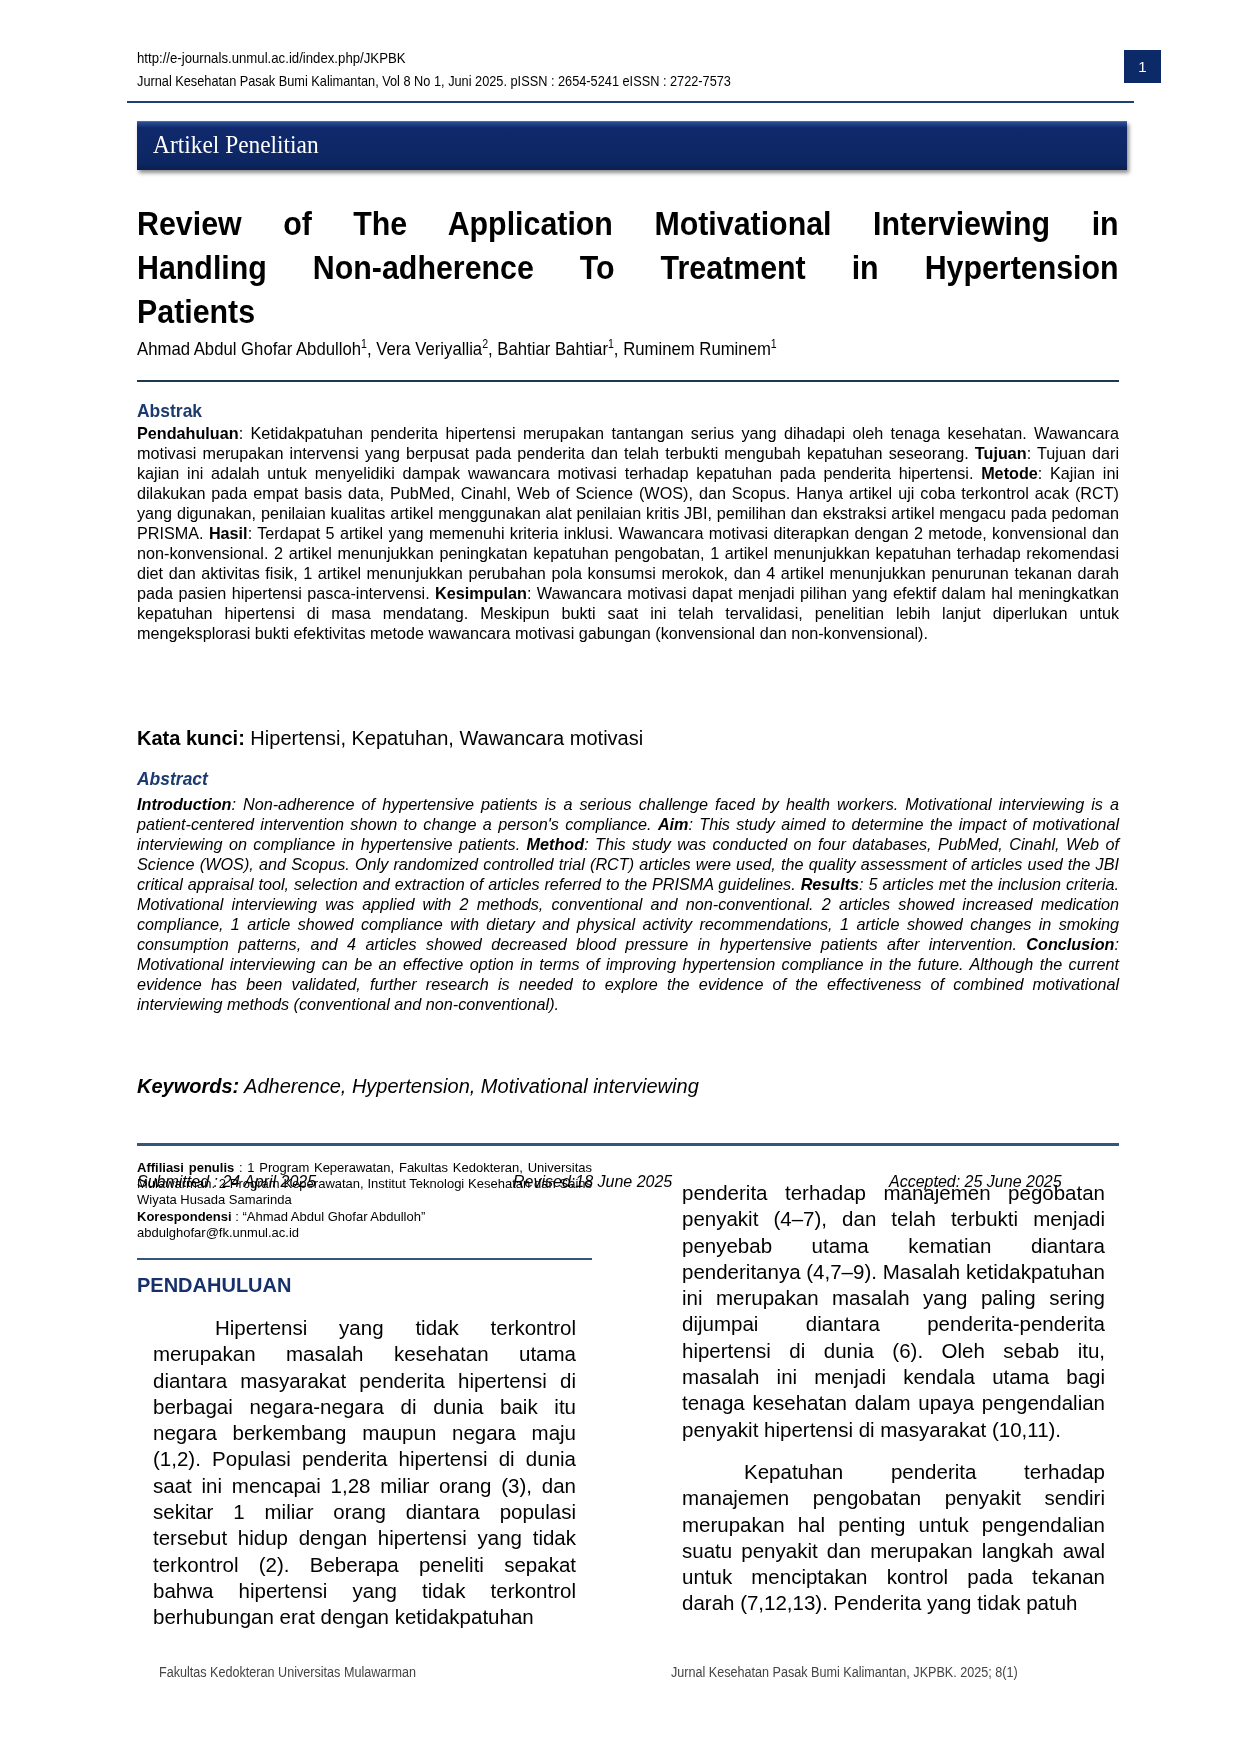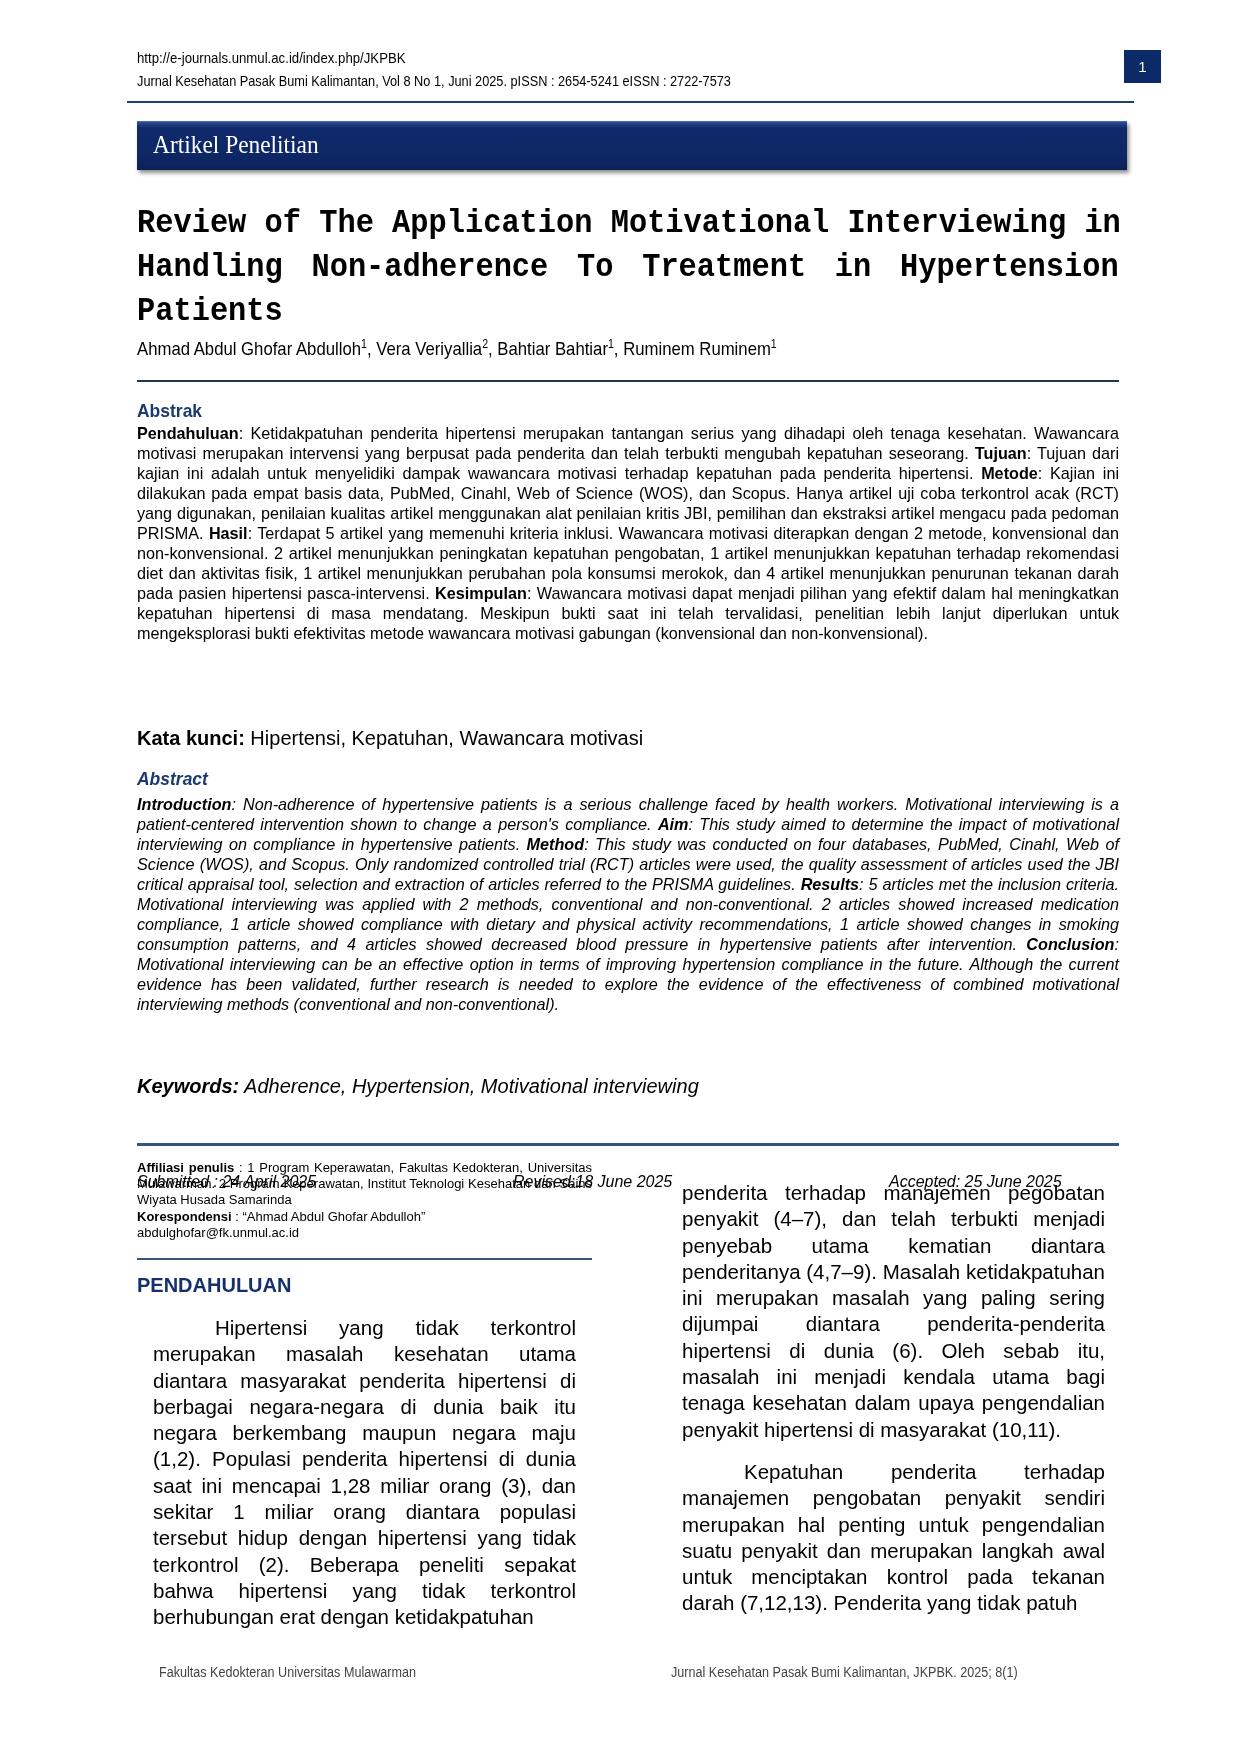--- a/index.html
+++ b/index.html
@@ -9,21 +9,21 @@
   .hdr-url { position: absolute; left: 137px; top: 49px; font-family: "Liberation Sans Narrow", "Liberation Sans", sans-serif; font-size: 15px; transform: scaleX(0.88); transform-origin: left top; white-space: nowrap; }
   .hdr-journal { position: absolute; left: 137px; top: 72px; font-family: "Liberation Sans", sans-serif; font-size: 15px; transform: scaleX(0.85); transform-origin: left top; white-space: nowrap; }
   .page-num { position: absolute; left: 1124px; top: 50px; width: 37px; height: 33px; background: #0d2a68; color: #fff; font-family: "Liberation Sans", sans-serif; font-size: 15px; display: flex; align-items: center; justify-content: center; }
   .hdr-rule { position: absolute; left: 127px; top: 101px; width: 1007px; height: 2px; background: #1f3f78; }
 
   .banner { position: absolute; left: 137px; top: 121px; width: 982px; height: 48px;
     background: linear-gradient(#2c4f95 0%, #10296c 12%, #0d2662 85%, #0a1f52 100%);
     box-shadow: 2px 3px 4px rgba(0,0,0,0.45); border-top: 1px solid #4a6bb0; padding-left: 8px; }
   .banner span { position: absolute; left: 16px; top: 8px; color: #fff; font-family: "Liberation Serif", serif; font-size: 26px; transform: scaleX(0.9); transform-origin: left top; white-space: nowrap; }
 
-  .title { position: absolute; left: 137px; top: 202px; width: 982px; font-family: Liberation Mono, monospace; font-weight: bold; font-size: 33px; line-height: 44px; text-align: justify; }
+  .title { position: absolute; left: 137px; top: 202px; width: 982px; font-family: Liberation Sans, sans-serif; font-weight: bold; font-size: 33px; line-height: 44px; text-align: justify; }
   .title .line { display: block; text-align-last: justify; white-space: nowrap; transform: scaleX(0.92); transform-origin: left top; width: 1067px; }
   .title .line.last { text-align-last: left; }
 
   .authors { position: absolute; left: 137px; top: 337px; font-family: "Liberation Sans", sans-serif; font-size: 19px; white-space: nowrap; transform: scaleX(0.88); transform-origin: left top; }
   .authors sup { font-size: 12px; }
   .rule1 { position: absolute; left: 137px; top: 380px; width: 982px; height: 2px; background: #1b3a4d; }
 
   .abs-head { position: absolute; left: 137px; top: 400px; font-family: "Liberation Sans", sans-serif; font-weight: bold; font-size: 19px; color: #1b3a6e; transform: scaleX(0.92); transform-origin: left top; }
   .abs-body { position: absolute; left: 137px; width: 982px; font-family: "Liberation Sans", sans-serif; font-size: 16.2px; line-height: 20px; text-align: justify; }
   .abs-body.id { top: 423px; }

